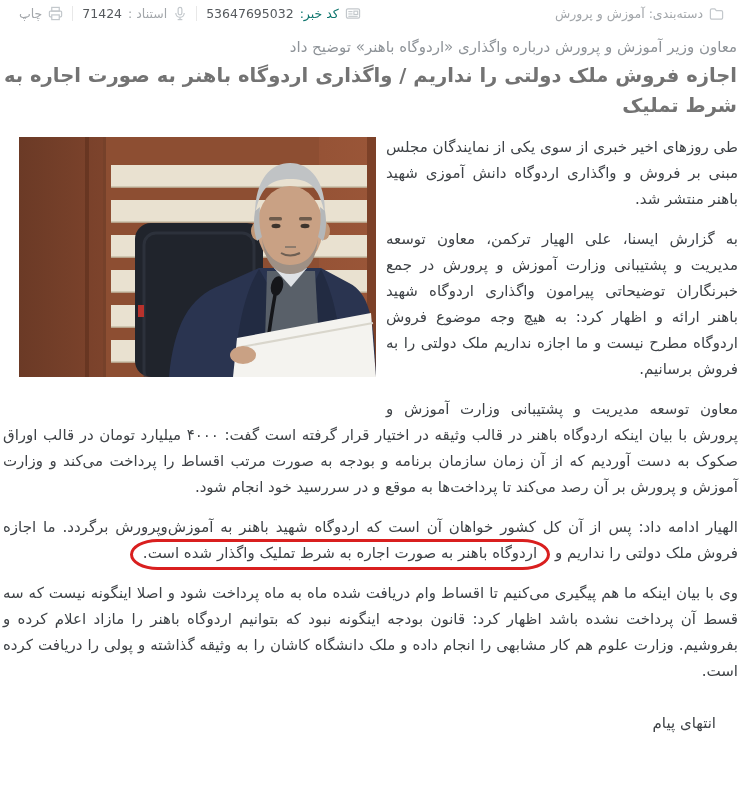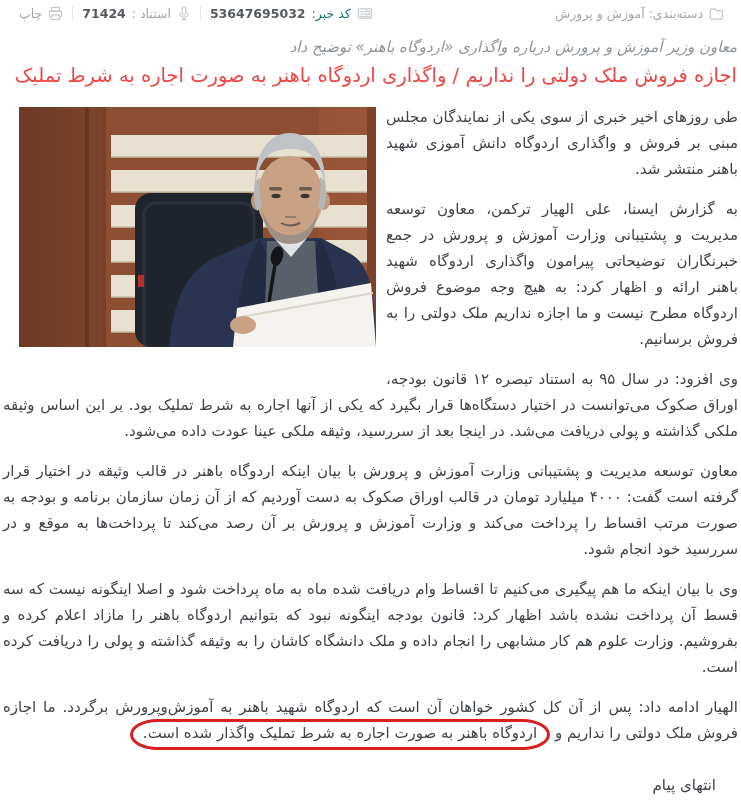--- a/index.html
+++ b/index.html
@@ -10,28 +10,28 @@
   
   .meta-bar{
     display:flex;justify-content:space-between;align-items:center;
     padding:6px 8px 4px 10px;font-size:12.5px;color:#9b9fa3;white-space:nowrap;
   }
   .meta-group{display:flex;align-items:center;}
   .meta-item{display:flex;align-items:center;gap:6px;padding:0 9px;}
   .meta-item + .meta-item{border-right:1px solid #e8e8e8;}
   .meta-item svg{flex:0 0 auto;}
   .meta-label{color:#a2a6aa;}
-  .meta-value{color:#55595d;font-weight:bold;}
+  .meta-value{color:#55595d;}
   .meta-red{color:#0f766e;}
   
   .kicker{
-    margin:13px 4px 0;text-align:right;font-size:15px;color:#8e9398;font-style:italic;
+    margin:13px 4px 0;text-align:right;font-size:15px;color:#8e9398;
   }
   .headline{
-    margin:5px 4px 0;font-size:19.5px;font-weight:normal;color:#ef4444;
+    margin:5px 4px 0;font-size:19.5px;font-weight:bold;color:#737373;
     line-height:30px;text-align:justify;
   }
   
   .article{
     margin-top:13px;padding:0 3px;font-size:15px;line-height:26px;
     color:#3f4347;text-align:justify;
   }
   .article p{margin:0 0 14px;}
   .photo-fig{
     float:left;width:357px;height:240px;margin:3px 10px 40px 16px;
@@ -155,19 +155,18 @@
       <ellipse cx="258" cy="149" rx="6" ry="10" fill="#15161a" transform="rotate(14 258 149)"></ellipse>
 
       <path d="M218 201 L352 176 L357 240 L214 240 Z" fill="#f4f3ef"></path>
       <path d="M222 210 L354 186" stroke="#d9d6cc" stroke-width="2" fill="none"></path>
       <ellipse cx="224" cy="218" rx="13" ry="9" fill="#c9a184"></ellipse>
     </svg>
   </figure>
 
   <p>طی روزهای اخیر خبری از سوی یکی از نمایندگان مجلس مبنی بر فروش و واگذاری اردوگاه دانش آموزی شهید باهنر منتشر شد.</p>
   <p>به گزارش ایسنا، علی الهیار ترکمن، معاون توسعه مدیریت و پشتیبانی وزارت آموزش و پرورش در جمع خبرنگاران توضیحاتی پیرامون واگذاری اردوگاه شهید باهنر ارائه و اظهار کرد: به هیچ وجه موضوع فروش اردوگاه مطرح نیست و ما اجازه نداریم ملک دولتی را به فروش برسانیم.</p>
-  <p>وی افزود: در سال ۹۵ به استناد تبصره ۱۲ قانون بودجه، اوراق صکوک می‌توانست در اختیار دستگاه‌ها قرار بگیرد که یکی از آنها اجاره به شرط تملیک بود. بر این اساس وثیقه ملکی گذاشته و پولی دریافت می‌شد. در اینجا بعد از سررسید، وثیقه ملکی عینا عودت داده می‌شود.</p>
   <p>معاون توسعه مدیریت و پشتیبانی وزارت آموزش و پرورش با بیان اینکه اردوگاه باهنر در قالب وثیقه در اختیار قرار گرفته است گفت: ۴۰۰۰ میلیارد تومان در قالب اوراق صکوک به دست آوردیم که از آن زمان سازمان برنامه و بودجه به صورت مرتب اقساط را پرداخت می‌کند و وزارت آموزش و پرورش بر آن رصد می‌کند تا پرداخت‌ها به موقع و در سررسید خود انجام شود.</p>
+  <p><span>الهیار ادامه داد: پس از آن کل کشور خواهان آن است که اردوگاه شهید باهنر به آموزش‌وپرورش برگردد. ما اجازه فروش ملک دولتی را نداریم و </span><span class="highlight-circle">اردوگاه باهنر به صورت اجاره به شرط تملیک واگذار شده است.</span></p>
   <p>وی با بیان اینکه ما هم پیگیری می‌کنیم تا اقساط وام دریافت شده ماه به ماه پرداخت شود و اصلا اینگونه نیست که سه قسط آن پرداخت نشده باشد اظهار کرد: قانون بودجه اینگونه نبود که بتوانیم اردوگاه باهنر را مازاد اعلام کرده و بفروشیم. وزارت علوم هم کار مشابهی را انجام داده و ملک دانشگاه کاشان را به وثیقه گذاشته و پولی را دریافت کرده است.</p>
-  <p><span>الهیار ادامه داد: پس از آن کل کشور خواهان آن است که اردوگاه شهید باهنر به آموزش‌وپرورش برگردد. ما اجازه فروش ملک دولتی را نداریم و </span><span class="highlight-circle">اردوگاه باهنر به صورت اجاره به شرط تملیک واگذار شده است.</span></p>
 
   <div class="end-note">انتهای پیام</div>
 </div>
 
 </body></html>

